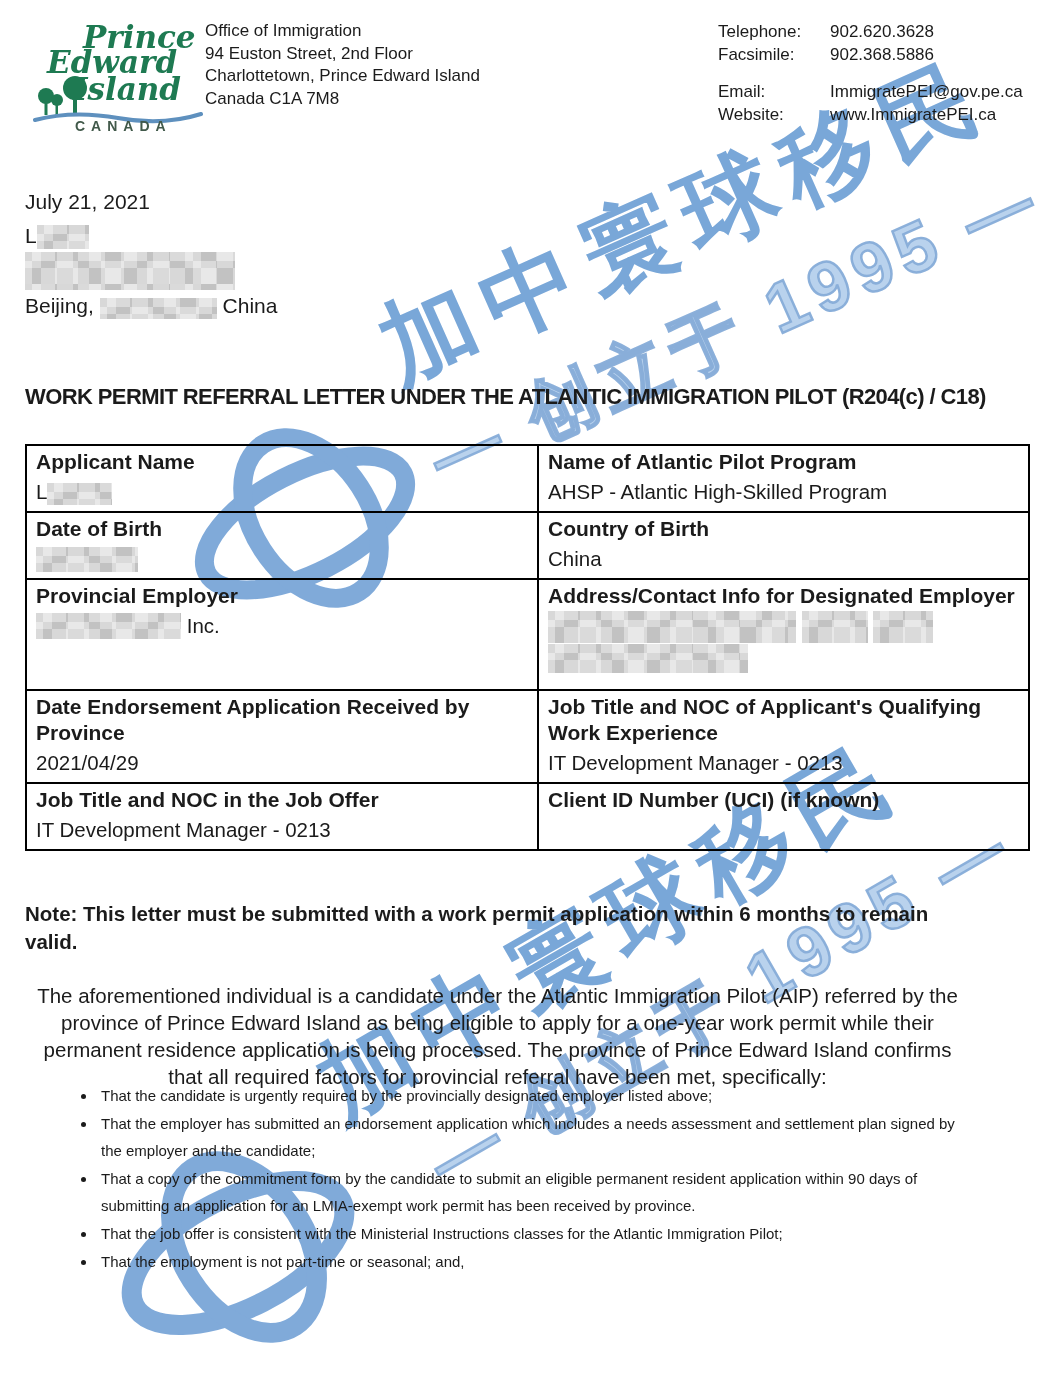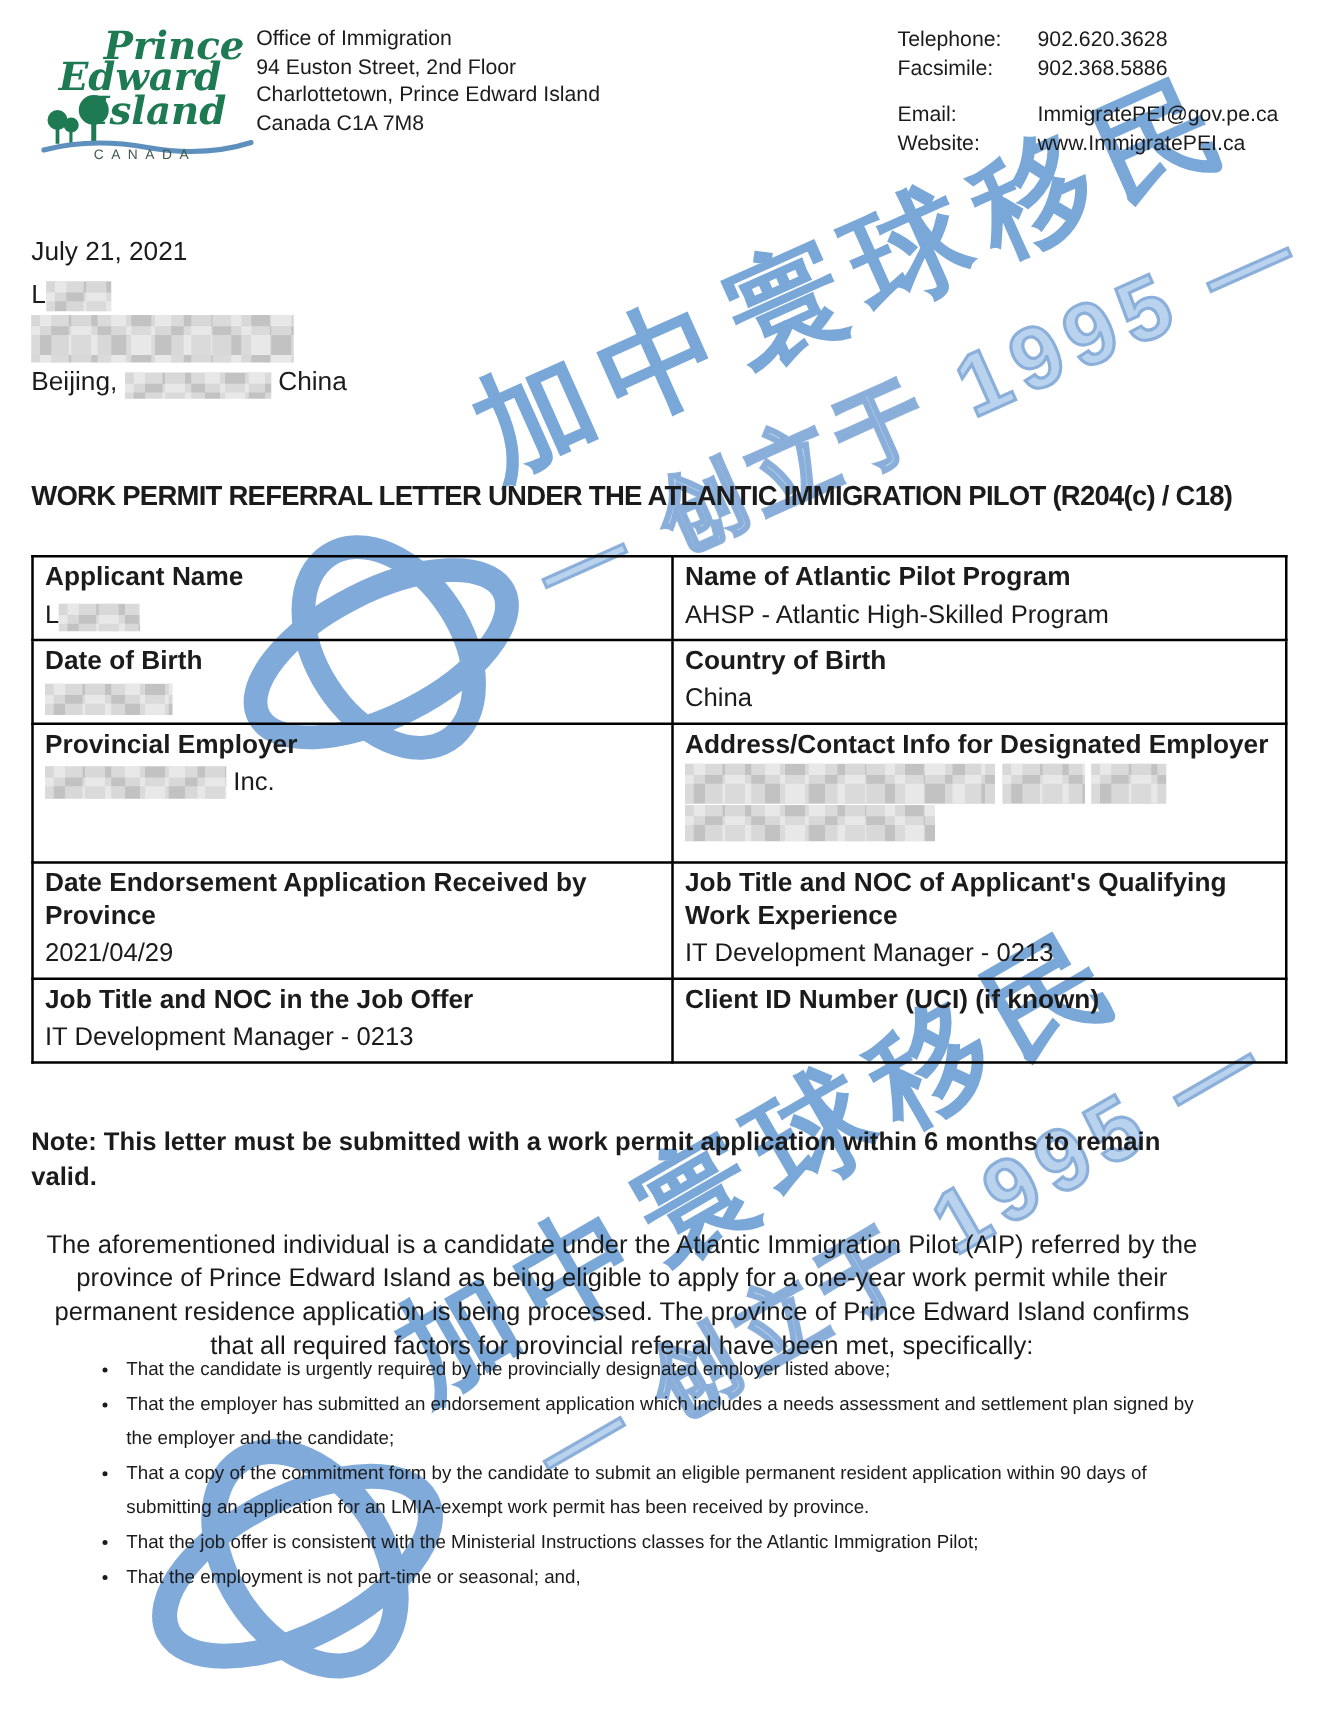--- a/index.html
+++ b/index.html
@@ -26,21 +26,21 @@
   .content{position:absolute;inset:0;z-index:1;}
 
   
   .logo{position:absolute;left:33px;top:14px;width:175px;height:120px;}
   .logo-script{position:absolute;font-family:"DejaVu Serif",serif;font-style:italic;font-weight:bold;
                color:#1e7a52;line-height:1;}
   .lg1{left:50px;top:8px;font-size:31px;}
   .lg2{left:14px;top:33px;font-size:31px;}
   .lg3{left:40px;top:60px;font-size:31px;}
   .lg-canada{position:absolute;left:42px;top:104px;font-family:"Liberation Sans",sans-serif;
-             font-style:normal;font-size:11px;font-weight:normal;letter-spacing:6px;color:#41594a;}
+             font-style:normal;font-size:14px;font-weight:bold;letter-spacing:6px;color:#41594a;}
   .lg-art{position:absolute;left:0;top:60px;}
   .office{position:absolute;left:205px;top:20px;font-size:17px;line-height:22.5px;}
   .contact{position:absolute;left:718px;top:20px;font-size:17px;line-height:23px;}
   .contact .row{display:flex;gap:20px;}
   .contact .lbl{width:92px;flex:none;}
   .contact .gap{height:14px;}
 
   
   .letter-date{position:absolute;left:25px;top:190px;font-size:21px;}
   .recipient{position:absolute;left:25px;top:223px;font-size:21px;line-height:26px;}

